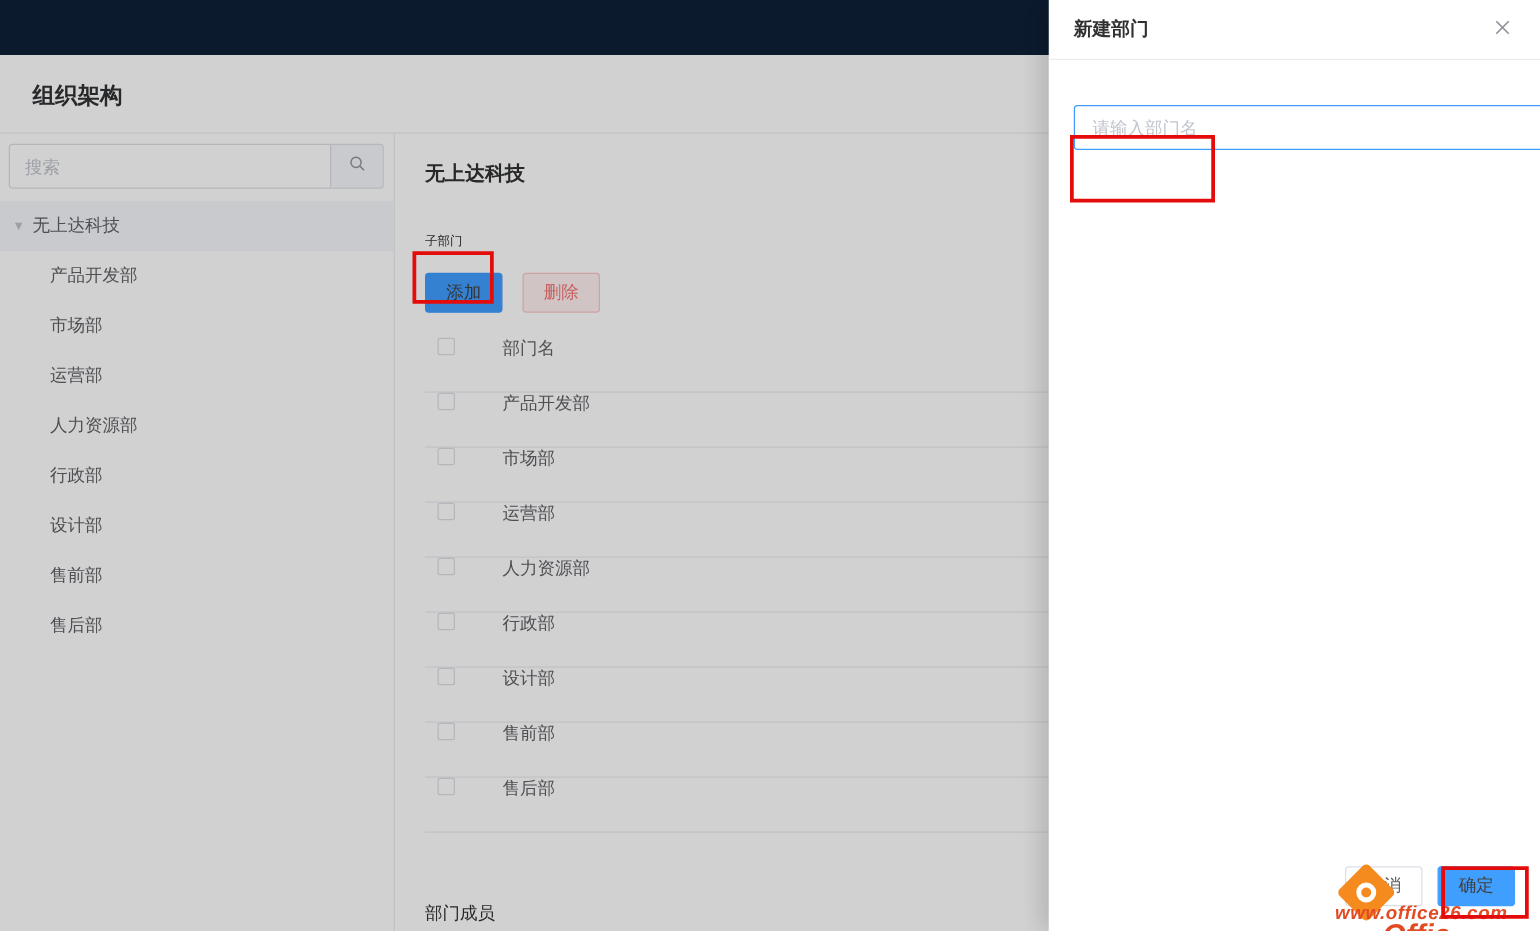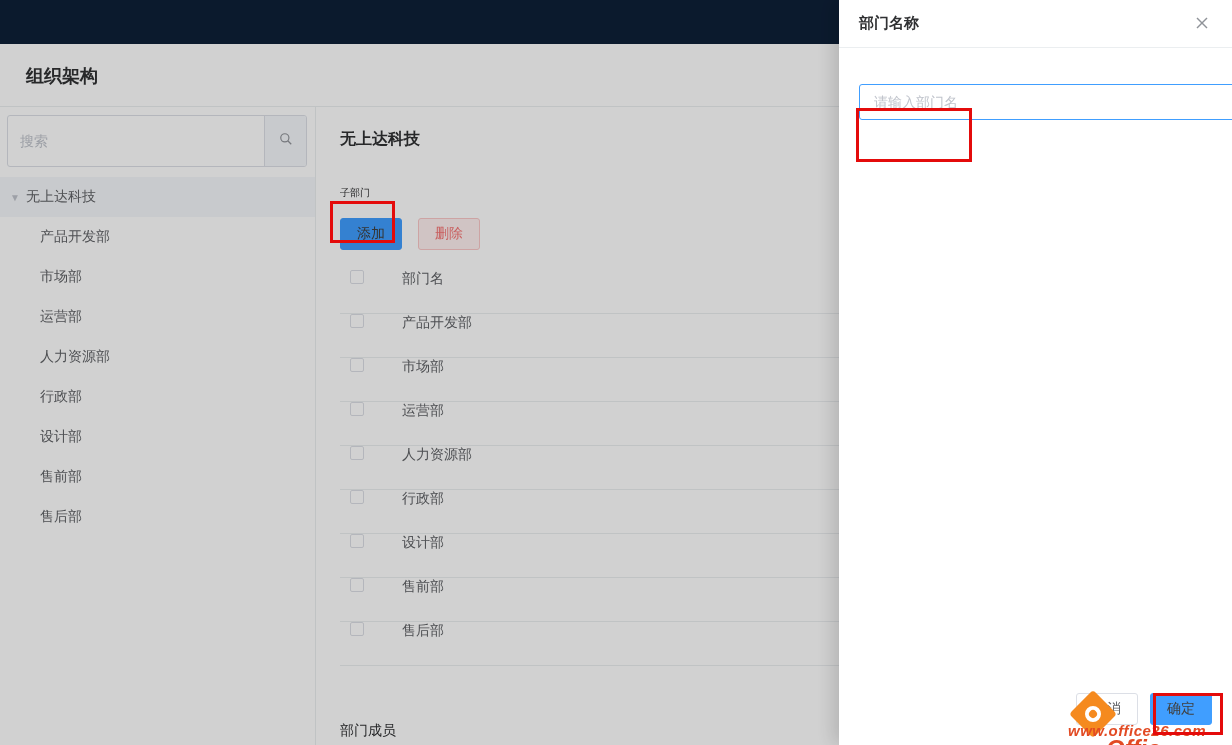--- a/index.html
+++ b/index.html
@@ -50,21 +50,21 @@
     width: 316px;
     border-right: 1px solid #ebeef0;
     display: flex;
     flex-direction: column;
   }
   .search-wrap {
     padding: 8px 8px 10px 7px;
   }
   .search-group {
     display: flex;
-    height: 52px;
+    height: 36px;
     border: 1px solid #dcdfe6;
     border-radius: 3px;
     overflow: hidden;
     background: #fff;
   }
   .search-input {
     flex: 1;
     border: none;
     outline: none;
     padding: 0 12px;
@@ -445,21 +445,21 @@
     </div>
 
   </div>
 
 </div>
 
 <div class="overlay"></div>
 
 <div class="drawer">
   <div class="drawer-header">
-    <div class="drawer-title">部门名称</div>
+    <div class="drawer-title">新建部门</div>
     <div class="drawer-close">
       <span>
         <svg width="12" height="12" viewBox="0 0 12 12" stroke="currentColor" stroke-width="1.4">
             <line x1="1" y1="1" x2="11" y2="11"></line>
             <line x1="11" y1="1" x2="1" y2="11"></line>
           </svg>
       </span>
     </div>
   </div>
   <div class="drawer-body">

